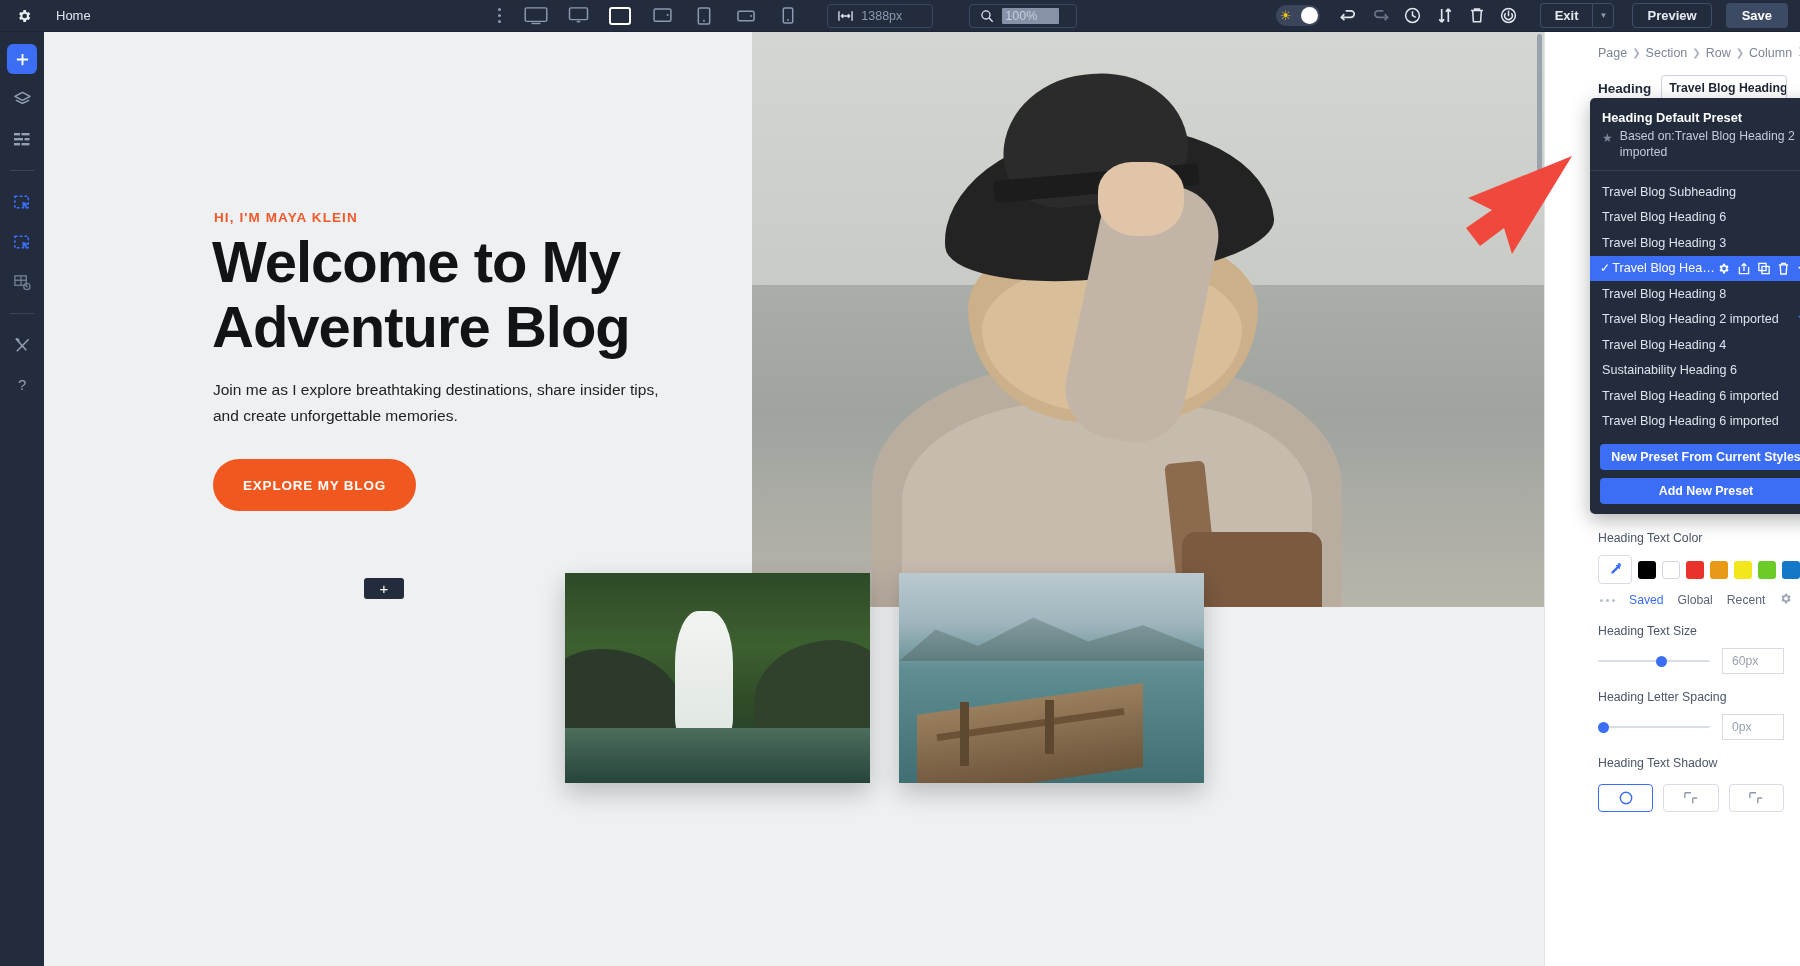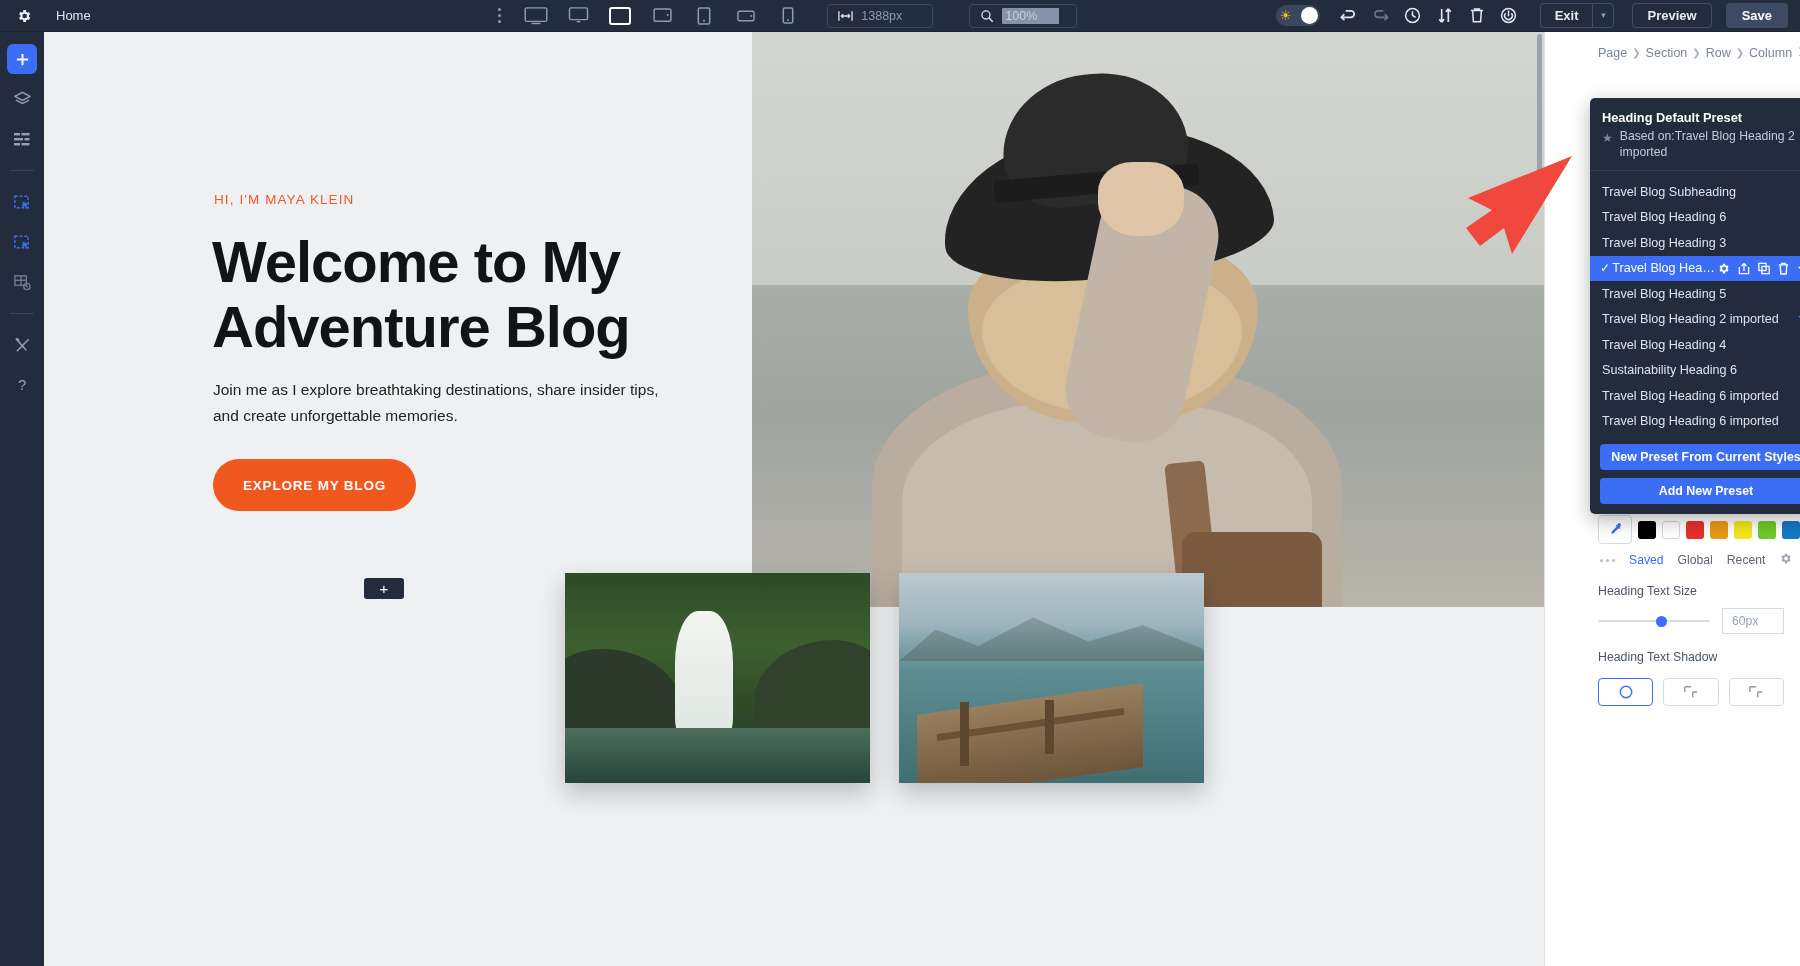--- a/index.html
+++ b/index.html
@@ -73,22 +73,22 @@
   .rail-item.primary { background: #3b6df5; }
   .rail-sep { width: 24px; height: 1px; background: #3a4459; margin: 6px 0; }
 
   
   .canvas { flex: 1; background: #eef0f2; position: relative; overflow: hidden; }
   .hero { position: absolute; inset: 0; display: flex; }
   .hero-left { width: 708px; background: #eef0f2; position: relative; }
   .hero-right { flex: 1; position: relative; overflow: hidden; height: 575px; }
 
   .eyebrow {
-    position: absolute; left: 170px; top: 160px; color: #f05a2b; font-size: 13.5px;
-    font-weight: normal; letter-spacing: 1.1px;
+    position: absolute; left: 170px; top: 178px; color: #f05a2b; font-size: 13.5px;
+    font-weight: bold; letter-spacing: 1.1px;
   }
   .hero-h1 {
     position: absolute; left: 168px; top: 198px; width: 520px; font-size: 58px; line-height: 1.12;
     font-weight: bold; color: #111315; letter-spacing: -1px;
   }
   .hero-p {
     position: absolute; left: 169px; top: 345px; width: 470px; font-size: 15.5px; line-height: 1.68; color: #222;
   }
   .cta {
     position: absolute; left: 169px; top: 427px; height: 52px; background: #f1581f; color: #fff;
@@ -477,20 +477,27 @@
           <span>Page</span>
           <span class="sep">❯</span>
           <span>Section</span>
           <span class="sep">❯</span>
           <span>Row</span>
           <span class="sep">❯</span>
           <span>Column</span>
           <span class="x">✕</span>
         </div>
 
+        <div class="panel-title-row">
+          <span class="panel-title">Heading</span>
+          <div class="preset-select">
+            <span>Travel Blog Heading 1</span>
+            <span class="caret">⋮</span>
+          </div>
+        </div>
 
         <div class="dropdown">
           <div class="dd-head">
             <div class="dd-head-title">Heading Default Preset</div>
             <div class="dd-head-sub">
               <span class="star">★</span>
               <span>Based on:Travel Blog Heading 2 imported</span>
             </div>
           </div>
 
@@ -533,21 +540,21 @@
                 </span>
                 <span>
                   <svg width="13" height="13" viewBox="0 0 14 14">
                       <path d="M7 1l1.8 3.9 4.2.5-3.1 2.9.85 4.2L7 10.4 3.25 12.5 4.1 8.3 1 5.4l4.2-.5z" fill="#fff"></path>
                     </svg>
                 </span>
               </span>
             </div>
 
             <div class="dd-item">
-              <span class="label">Travel Blog Heading 5</span>
+              <span class="label">Travel Blog Heading 8</span>
             </div>
             <div class="dd-item">
               <span class="label">Travel Blog Heading 2 imported</span>
               <span class="fav">
                 <svg width="13" height="13" viewBox="0 0 14 14">
                     <path d="M7 1l1.8 3.9 4.2.5-3.1 2.9.85 4.2L7 10.4 3.25 12.5 4.1 8.3 1 5.4l4.2-.5z" fill="#3b6df5"></path>
                   </svg>
               </span>
             </div>
             <div class="dd-item">
@@ -609,20 +616,30 @@
           <div class="ctrl-label">Heading Text Size</div>
           <div class="slider-row">
             <div class="slider">
               <div class="track"></div>
               <div class="knob2" style="left:52%"></div>
             </div>
             <div class="num-box">60px</div>
           </div>
         </div>
 
+        <div class="sect">
+          <div class="ctrl-label">Heading Letter Spacing</div>
+          <div class="slider-row">
+            <div class="slider">
+              <div class="track"></div>
+              <div class="knob2" style="left:0%"></div>
+            </div>
+            <div class="num-box">0px</div>
+          </div>
+        </div>
 
 
         <div class="sect">
           <div class="ctrl-label">Heading Text Shadow</div>
           <div class="shadow-row">
             <div class="shadow-box active">
               <svg width="16" height="16" viewBox="0 0 18 18">
                   <circle cx="9" cy="9" r="6.4" fill="none" stroke="#3b6df5" stroke-width="1.6"></circle>
                 </svg>
             </div>

